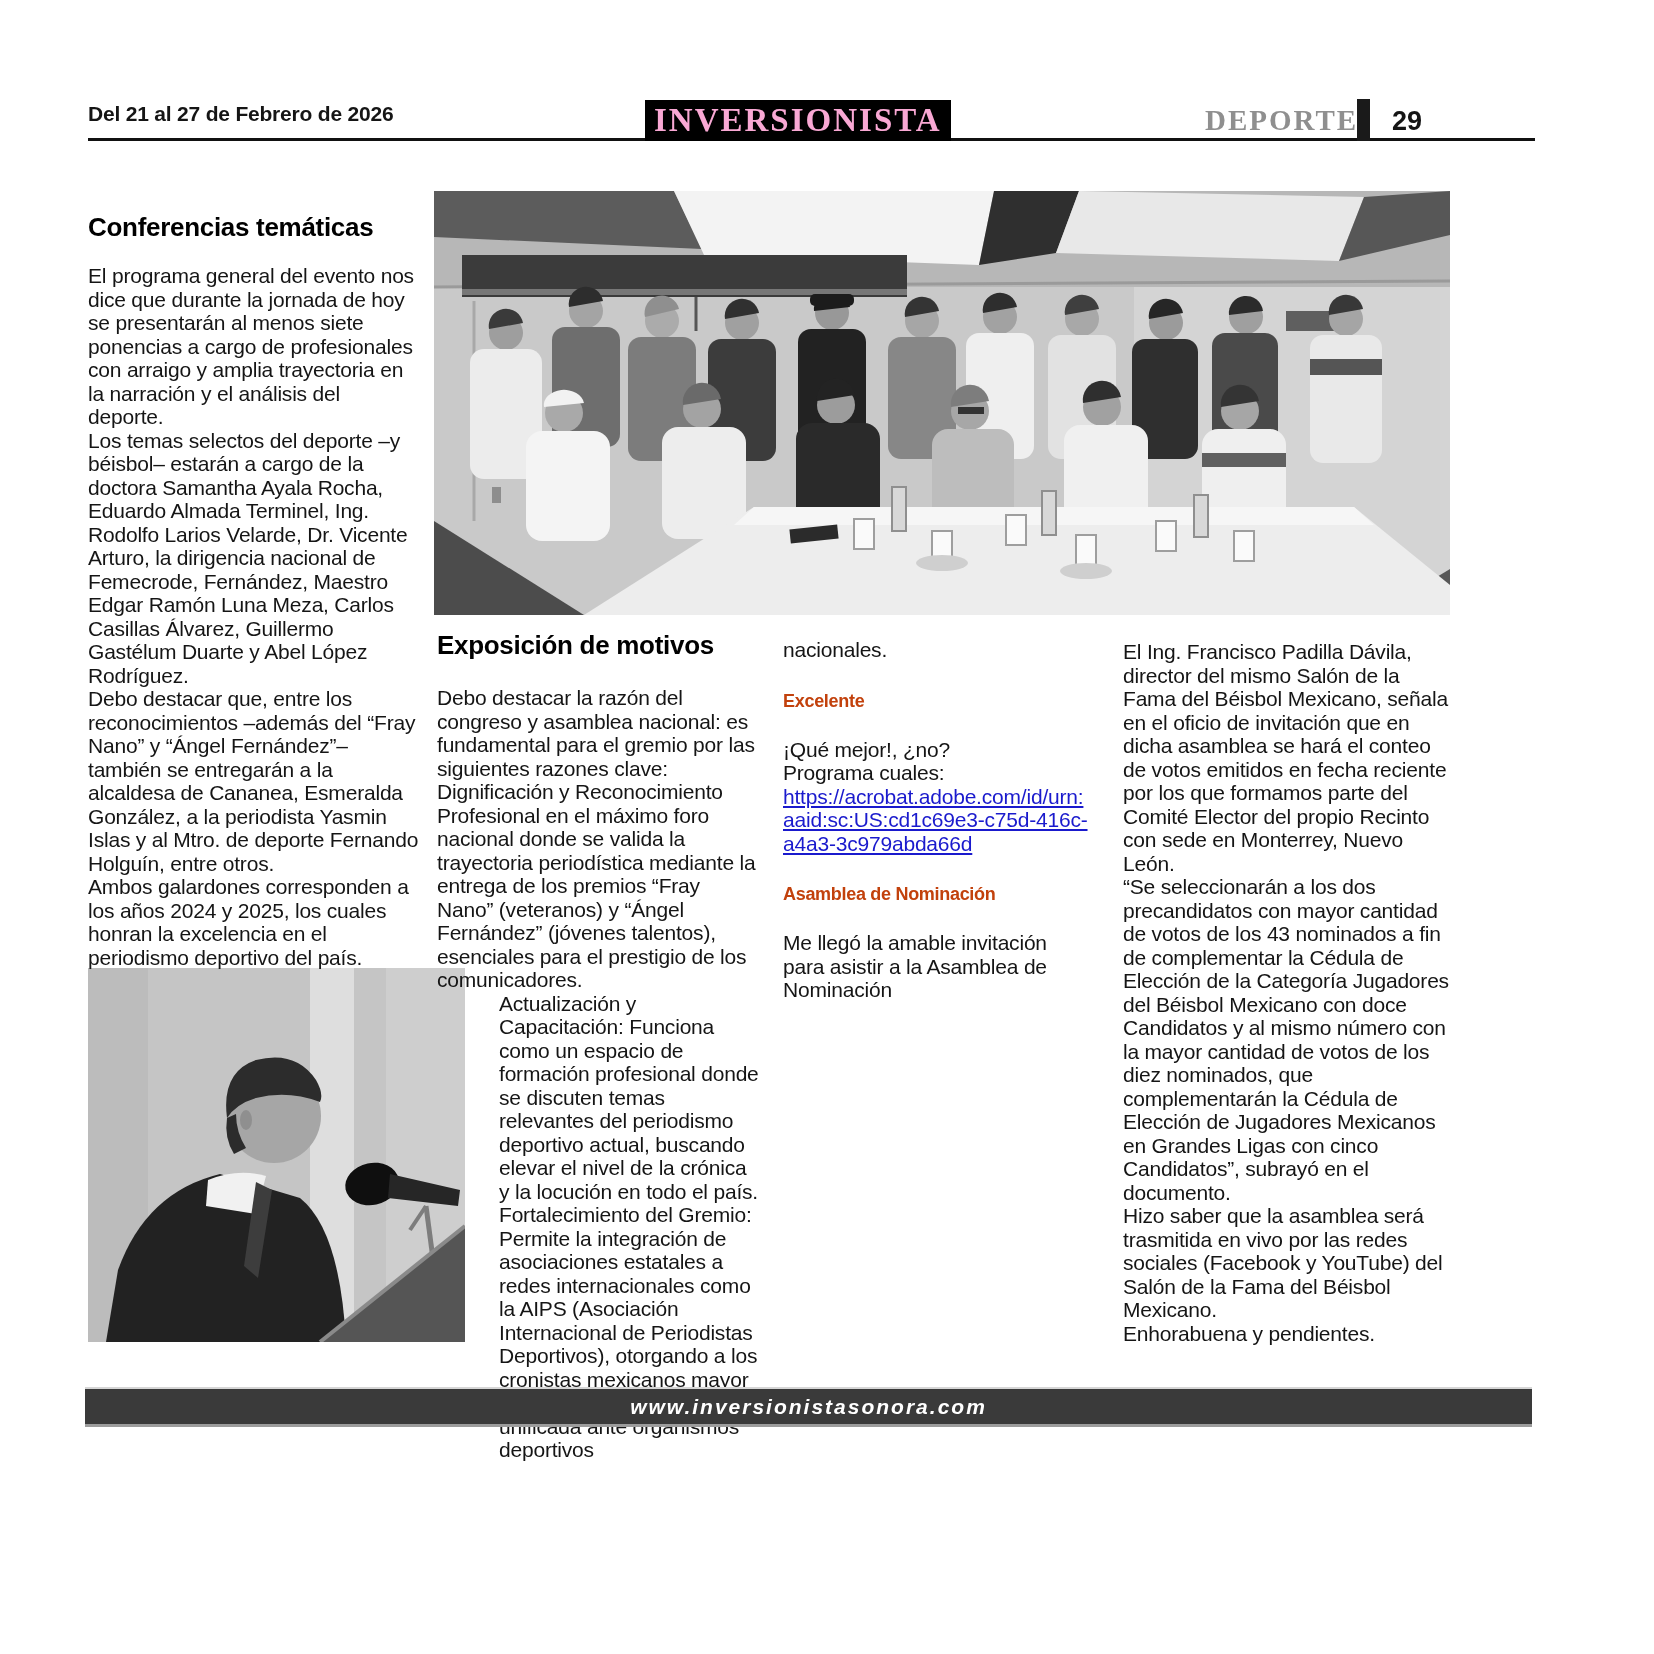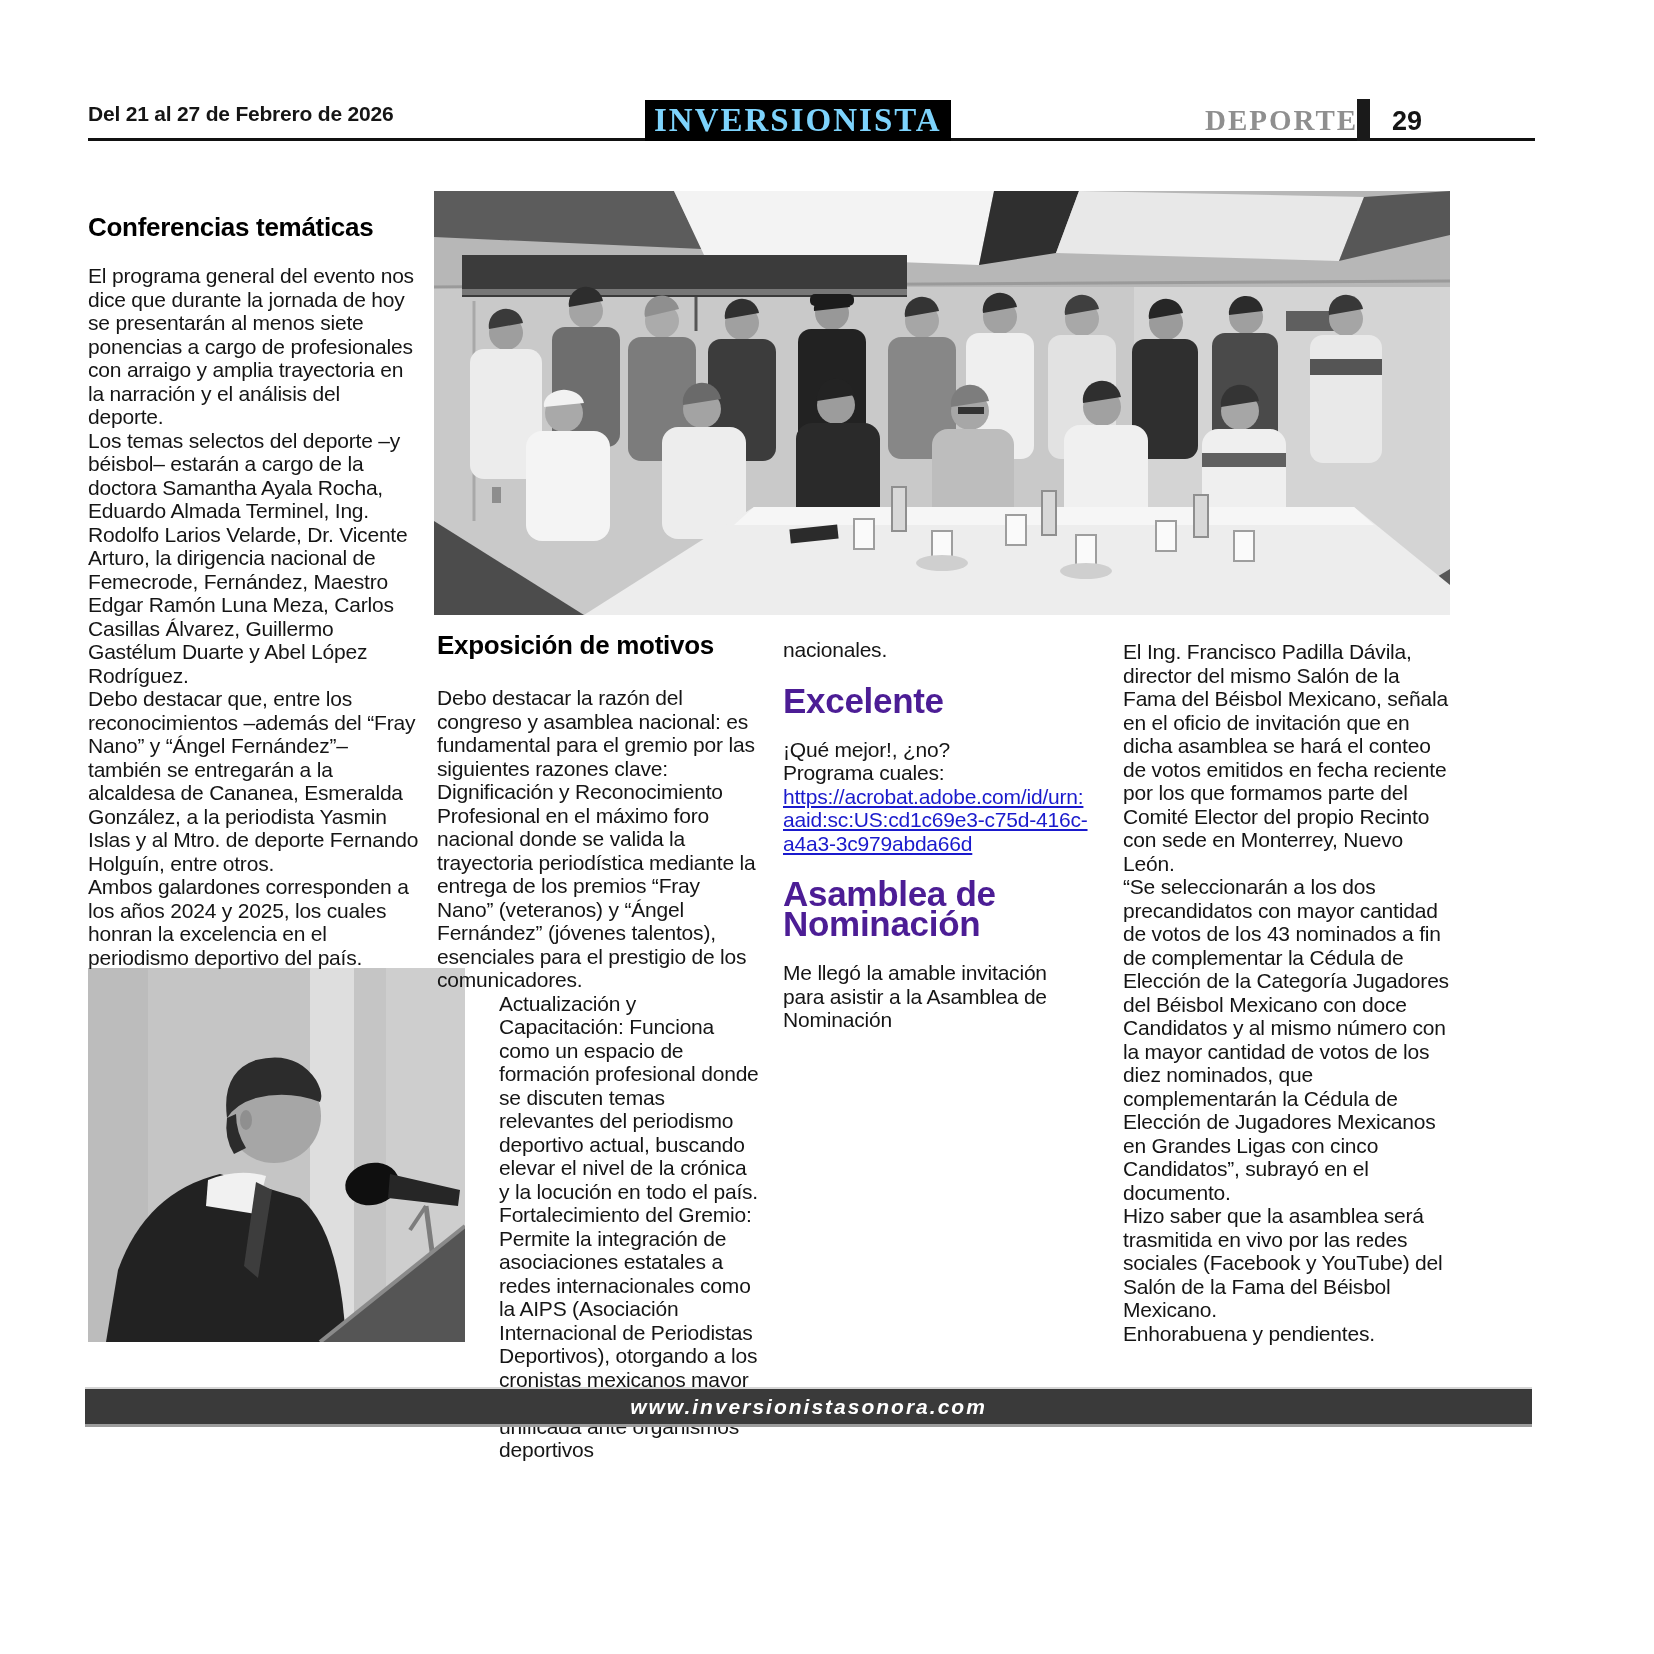--- a/index.html
+++ b/index.html
@@ -1,36 +1,36 @@
 <!DOCTYPE html>
 <html><head>
 <meta charset="utf-8">
 <style>
   html,body{margin:0;padding:0;background:#ffffff;}
   .page{position:relative;width:1654px;height:1654px;background:#fff;overflow:hidden;
         font-family:"Liberation Sans",sans-serif;color:#151515;}
   
   .date{position:absolute;left:88px;top:102px;font-size:21px;font-weight:bold;letter-spacing:-0.2px;}
   .rule{position:absolute;left:88px;top:138px;width:1447px;height:3px;background:#111;}
-  .masthead{position:absolute;left:645px;top:100px;height:41px;background:#000;color:#7dd3fc;
+  .masthead{position:absolute;left:645px;top:100px;height:41px;background:#000;color:#f9a8d4;
             font-family:"Liberation Serif",serif;font-weight:bold;font-size:33px;line-height:41px;
             letter-spacing:2px;padding:0 9px;}
   .section{position:absolute;left:1205px;top:104px;font-family:"Liberation Serif",serif;
            font-weight:bold;font-size:29px;color:#8f8f8f;letter-spacing:2px;}
   .pbar{position:absolute;left:1357px;top:99px;width:13px;height:42px;background:#1a1a1a;}
   .pnum{position:absolute;left:1392px;top:106px;font-size:27px;font-weight:bold;}
   
   .photo{position:absolute;line-height:0;}
   .photo-top{left:434px;top:191px;width:1016px;height:424px;}
   .photo-speaker{left:88px;top:968px;width:377px;height:374px;}
   
   .col{position:absolute;font-size:21px;line-height:23.5px;letter-spacing:-0.2px;}
   .col p{margin:0;}
   .col h2{font-size:26px;line-height:30px;margin:0 0 26px 0;letter-spacing:-0.3px;color:#000;}
-  .col h3{font-size:35px;line-height:30px;margin:24px 0 22px 0;letter-spacing:-0.3px;color:#4c1d95;}
+  .col h3{font-size:18px;line-height:30px;margin:24px 0 22px 0;letter-spacing:-0.3px;color:#c2410c;}
   .col1{left:88px;top:212px;width:333px;}
   .col1 h2{margin-bottom:22px;}
   .col2{left:437px;top:630px;width:322px;}
   .col2 h2{margin-bottom:26px;}
   .col2 p.indent{margin-left:62px;}
   .col3{left:783px;top:638px;width:308px;}
   .col4{left:1123px;top:640px;width:333px;}
   .doclink{color:#1a1acd;text-decoration:underline;word-break:break-all;}
   
   .footerbar{position:absolute;left:85px;top:1387px;width:1447px;height:35px;background:#3a3a3a;

